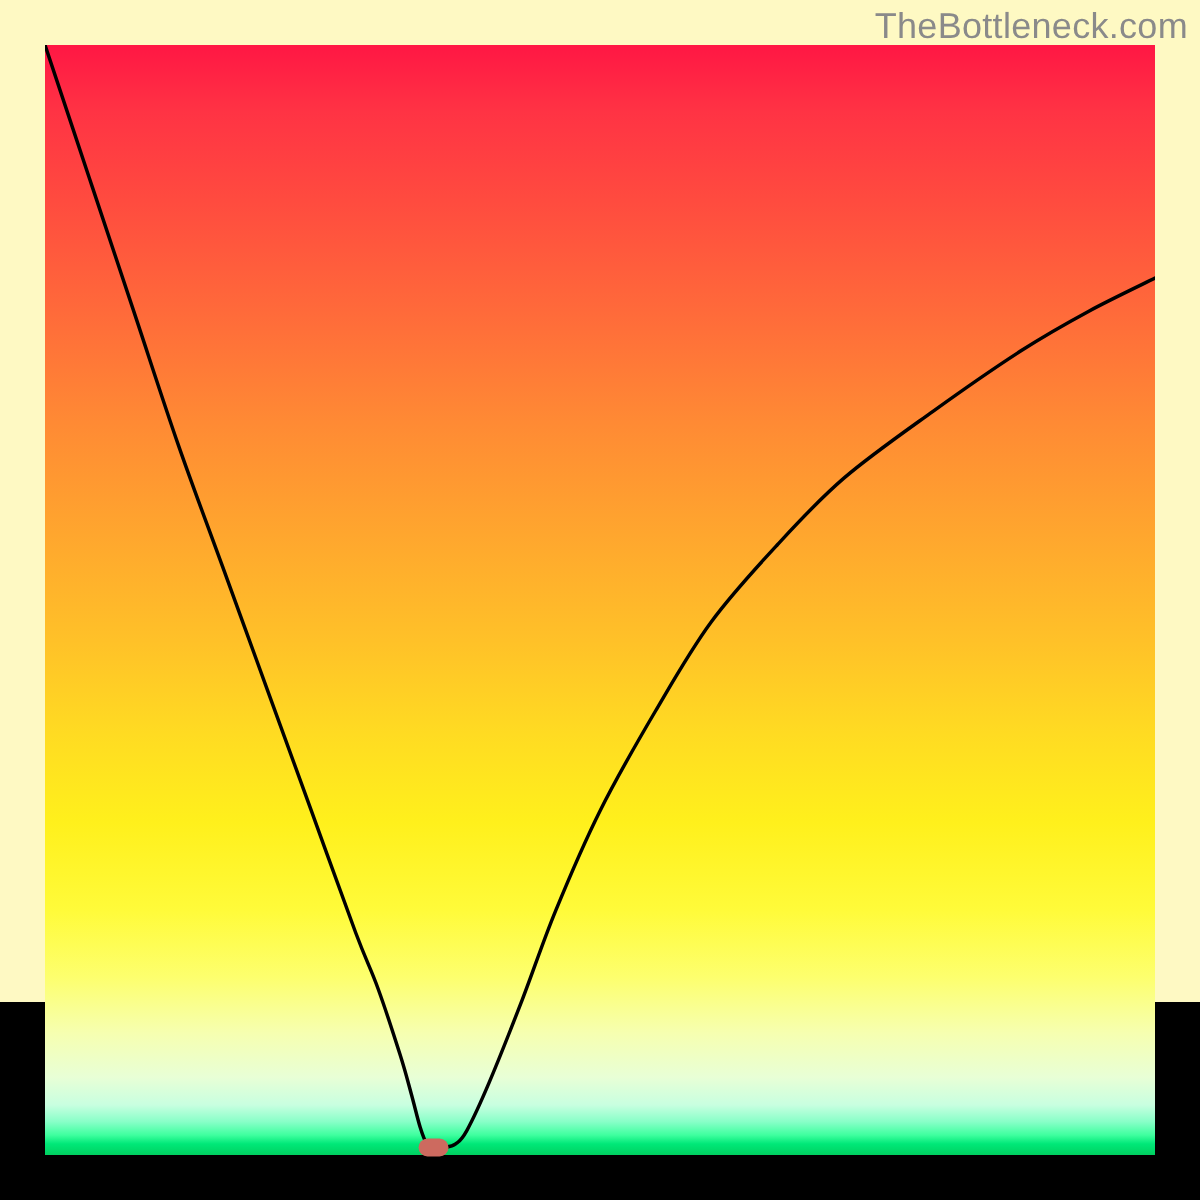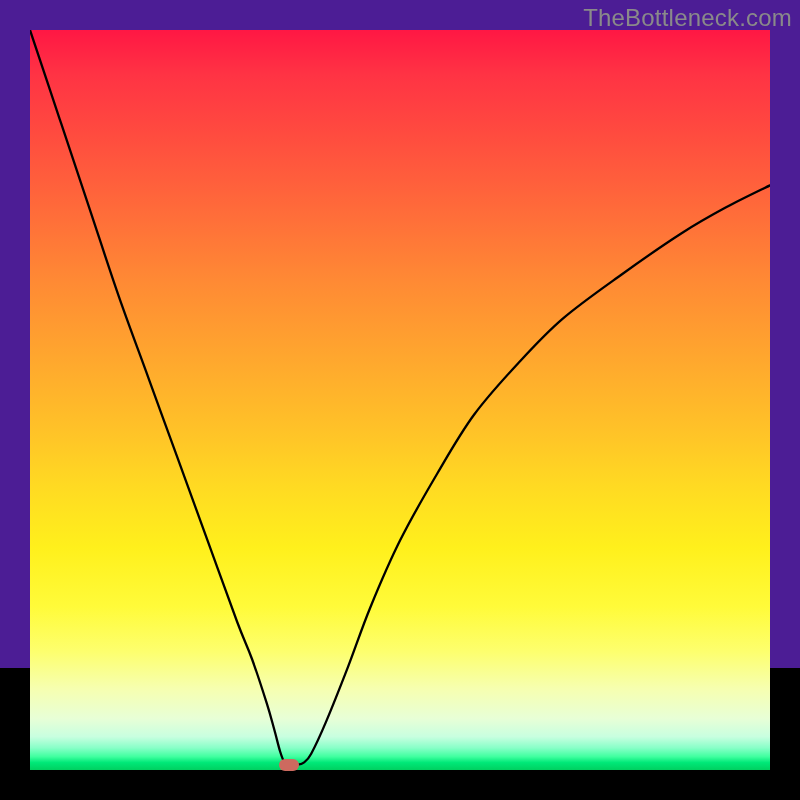--- a/index.html
+++ b/index.html
@@ -11,21 +11,21 @@
     position: relative;
     overflow: hidden;
     font-family: Arial, Helvetica, sans-serif;
   }
   .frame {
     position: absolute;
     top: 0;
     left: 0;
     width: 800px;
     height: 668px;
-    background: #4c1d95;
+    background: #fef9c3;
   }
   .plot {
     position: absolute;
     top: 30px;
     left: 30px;
     width: 740px;
     height: 740px;
     background: linear-gradient(to bottom,
       #ff1744 0%,
       #ff3344 6%,

